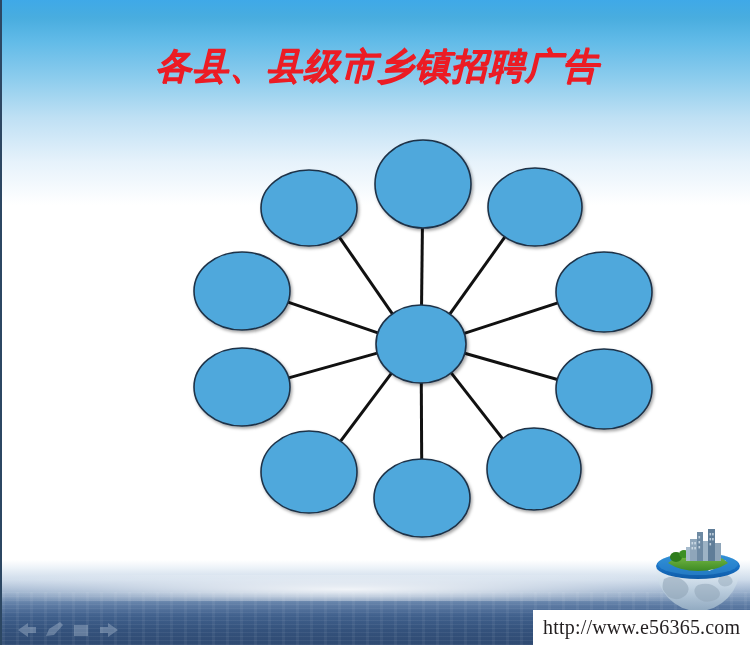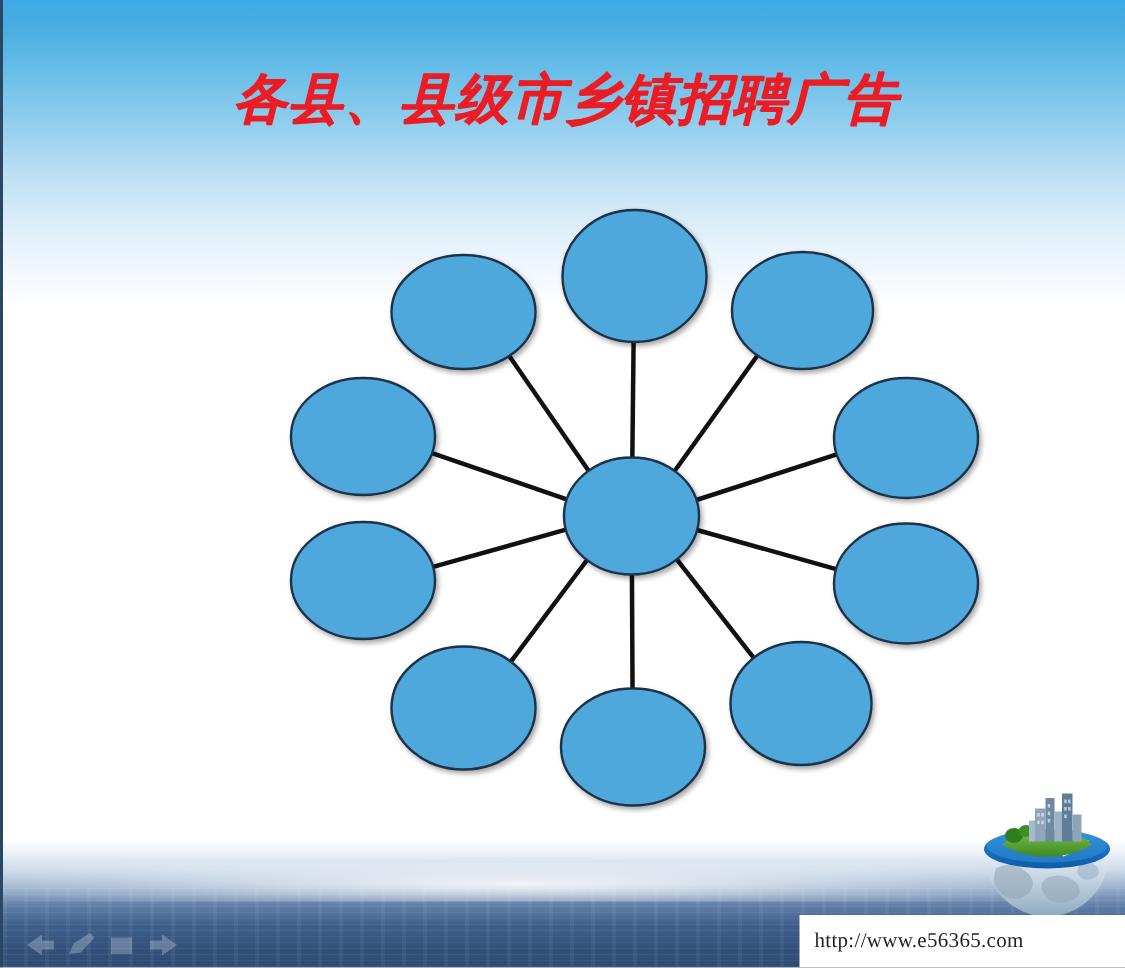--- a/index.html
+++ b/index.html
@@ -10,21 +10,21 @@
   }
   body {
     font-family: "Liberation Sans", sans-serif;
   }
 
   #slide {
     position: relative;
     width: 750px;
     height: 645px;
     overflow: hidden;
-    background: #0f172a;
+    background: #fde047;
     border-left: 2px solid #2c4763;
     box-sizing: border-box;
   }
 
   
   .bg-sky {
     position: absolute;
     left: 0; top: 0;
     width: 750px;
     height: 210px;
@@ -142,21 +142,21 @@
     left: 531px;
     top: 610px;
     width: 219px;
     height: 35px;
     background: #ffffff;
     display: flex;
     align-items: center;
   }
   .url-text {
     font-family: "Liberation Serif", serif;
-    font-size: 14px;
+    font-size: 20px;
     color: #231f20;
     padding-left: 10px;
     letter-spacing: 0.2px;
     white-space: nowrap;
   }
 </style>
 </head>
 <body>
 
 <div id="slide">

